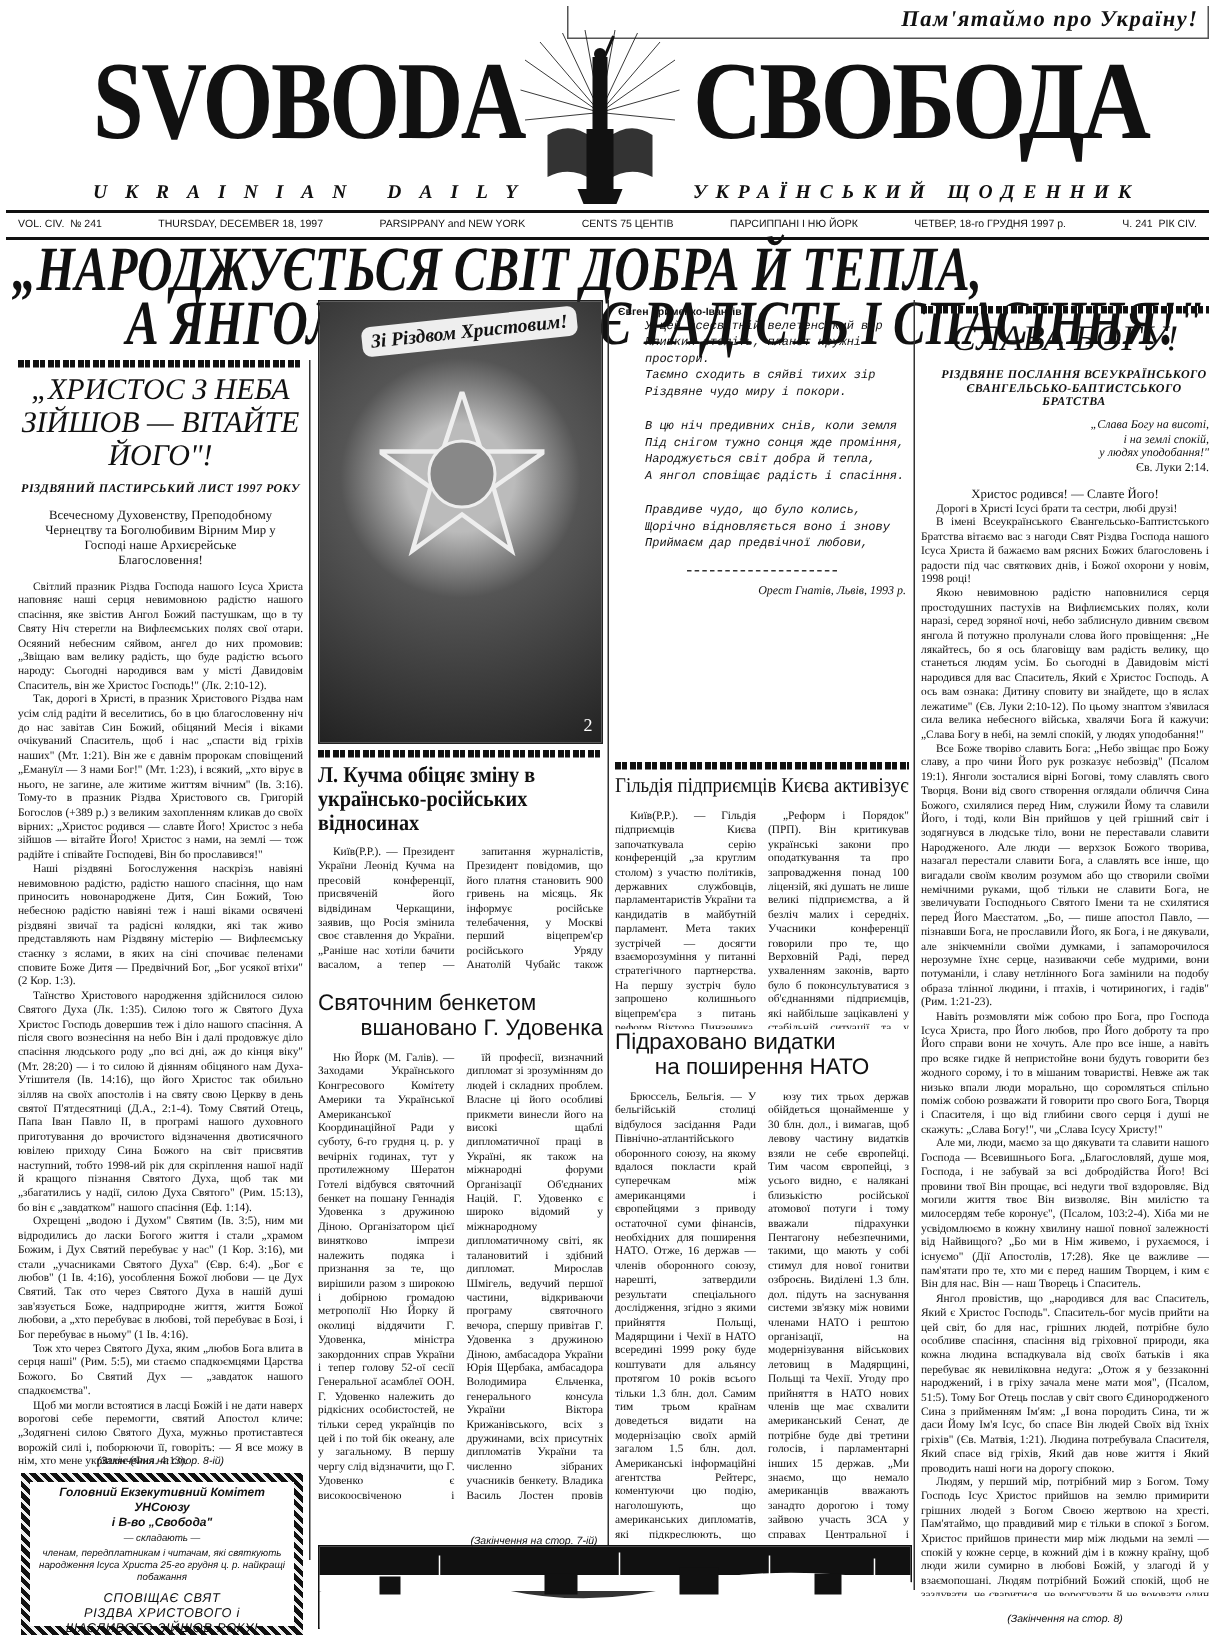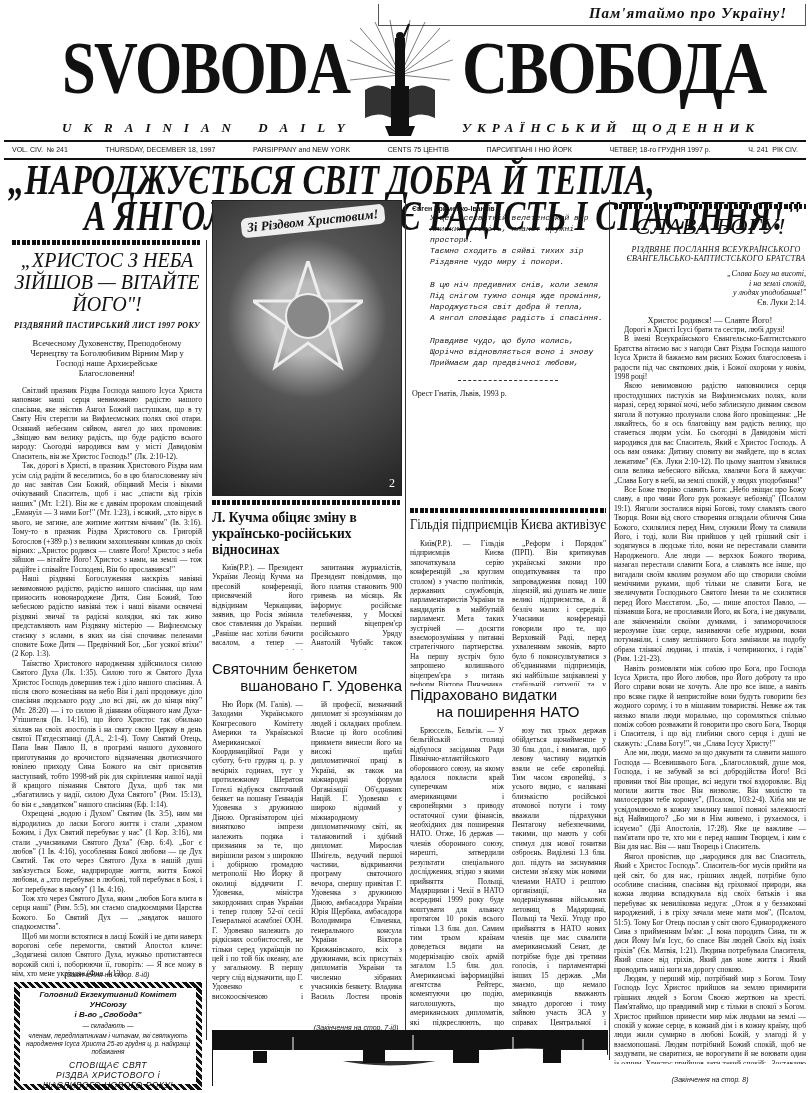--- a/index.html
+++ b/index.html
@@ -1,19 +1,19 @@
 <!DOCTYPE html>
 <html><head>
 <meta charset="utf-8">
 <style>
   * { box-sizing: border-box; margin: 0; padding: 0; }
   html, body { width: 810px; height: 1093px; background: #fff; overflow: hidden; }
   body { position: relative; font-family: "Liberation Serif", serif; color: #111; }
 
-  .tagline { position: absolute; left: 378px; top: 4px; width: 428px; height: 22px; border: 1px solid #555; border-top: none; text-align: right; padding-right: 18px; font-style: italic; font-weight: bold; font-size: 15px; letter-spacing: 1px; line-height: 18px; }
+  .tagline { position: absolute; left: 378px; top: 4px; width: 428px; height: 22px; border: 1px solid #555; border-top: none; text-align: right; padding-right: 6px; font-style: italic; font-weight: bold; font-size: 15px; letter-spacing: 1px; line-height: 18px; }
   .mast-left { position: absolute; left: 62px; top: 28px; font-family: "Liberation Serif", serif; font-weight: bold; font-size: 74px; letter-spacing: -2px; transform: scaleX(0.82); transform-origin: left top; line-height: 80px; }
   .mast-right { position: absolute; left: 462px; top: 28px; font-family: "Liberation Serif", serif; font-weight: bold; font-size: 74px; letter-spacing: -2px; transform: scaleX(0.86); transform-origin: left top; line-height: 80px; }
   .sub-left { position: absolute; left: 62px; top: 120px; font-style: italic; font-weight: bold; font-size: 13px; letter-spacing: 12px; }
   .sub-right { position: absolute; left: 462px; top: 120px; font-style: italic; font-weight: bold; font-size: 13px; letter-spacing: 6px; }
   .emblem { position: absolute; left: 345px; top: 20px; width: 110px; height: 120px; }
 
   .rule { position: absolute; left: 4px; width: 802px; background: #111; }
   .infobar { position: absolute; left: 4px; top: 143px; width: 802px; height: 14px; display: flex; justify-content: space-between; font-family: "Liberation Sans", sans-serif; font-size: 7px; line-height: 14px; padding: 0 8px; }
 
   .headline { position: absolute; left: 8px; font-style: italic; font-weight: bold; font-size: 42px; letter-spacing: 0px; line-height: 44px; transform: scaleX(0.78); transform-origin: left top; white-space: nowrap; }
@@ -32,21 +32,21 @@
   .greet-box { position: absolute; left: 14px; top: 982px; width: 188px; height: 108px; border: 6px solid #222; border-image: repeating-linear-gradient(45deg,#111 0 3px,#eee 3px 5px) 6; background: #fff; padding: 2px 0; font-family: "Liberation Sans", sans-serif; font-style: italic; text-align: center; }
   .greet-box .g1 { font-size: 8px; font-weight: bold; line-height: 10px; }
   .greet-box .g2 { font-size: 6.5px; line-height: 8px; margin-top: 2px; }
   .greet-box .g3 { font-size: 8.5px; line-height: 10px; margin-top: 4px; letter-spacing: 0.5px; }
 
   .illus { position: absolute; background: radial-gradient(circle at 50% 40%, #bbb 0 18%, #555 40%, #222 100%); border: 1px solid #222; }
   .poem-author { font-family: "Liberation Sans", sans-serif; font-weight: bold; font-size: 7px; }
   .poem-title { font-family: "Liberation Sans", sans-serif; font-style: italic; text-align: center; font-size: 17px; margin: 10px 0 14px; letter-spacing: 0.5px; }
   .poem { font-family: "Liberation Sans", sans-serif; font-style: italic; font-size: 8px; line-height: 11px; padding-left: 18px; }
   .poem .stanza { margin-bottom: 12px; font-family: Liberation Mono, monospace; }
-  .poem-credit { font-size: 8px; margin-top: 8px; }
+  .poem-credit { font-style: italic; font-size: 8px; margin-top: 8px; text-align: right; }
   .sep-dash { border-top: 1px dashed #333; width: 100px; margin: 10px auto 0; }
 
   .news-title { font-family: "Liberation Serif", serif; font-size: 15px; line-height: 16px; font-weight: bold; transform: scaleX(0.9); transform-origin: left; white-space: nowrap; }
   .news-title-sans { font-family: "Liberation Sans", sans-serif; font-size: 15px; line-height: 17px; }
   .two-col { display: flex; gap: 8px; margin-top: 6px; }
   .two-col .body-text { flex: 1; }
 
   .winter { position: absolute; left: 212px; top: 1030px; width: 396px; height: 56px; background: linear-gradient(#111 0 35%, #fff 35% 55%, #333 55% 100%); border: 1px solid #111; }
   .quote { text-align: right; font-style: italic; font-size: 8px; line-height: 9.5px; }
 </style>
@@ -117,21 +117,21 @@
 <div class="cont" style="position:absolute;left:12px;top:965px;width:190px;">(Закінчення на стор. 8-ій)</div>
 
 <div class="greet-box">
   <div class="g1">Головний Екзекутивний Комітет</div>
   <div class="g1">УНСоюзу</div>
   <div class="g1">і В-во „Свобода"</div>
   <div class="g2">— складають —</div>
   <div class="g2">членам, передплатникам і читачам, які святкують народження Ісуса Христа 25-го грудня ц. р. найкращі побажання</div>
   <div class="g3">СПОВІЩАЄ СВЯТ</div>
   <div class="g3" style="margin-top:0">РІЗДВА ХРИСТОВОГО і</div>
-  <div class="g3" style="margin-top:0">ЩАСЛИВОГО НОВОГО РОКУ!</div>
+  <div class="g3" style="margin-top:0">ЩАСЛИВОГО ЗІЙШОВ РОКУ!</div>
 </div>
 
 <div class="vline" style="left:206px;top:240px;height:800px;"></div>
 
 <div class="illus" style="left:212px;top:200px;width:190px;height:296px;">
   <div style="position:absolute;left:28px;top:10px;font-style:italic;font-weight:bold;font-size:13px;color:#fff;background:#eee;color:#111;padding:2px 6px;border-radius:6px;transform:rotate(-6deg);">Зі Різдвом Христовим!</div>
   <svg style="position:absolute;left:40px;top:60px;" width="110" height="110" viewBox="0 0 110 110">
     <polygon points="55,0 68,40 110,40 76,64 88,106 55,82 22,106 34,64 0,40 42,40" fill="none" stroke="#eee" stroke-width="3"></polygon>
     <circle cx="55" cy="55" r="22" fill="#888" stroke="#eee" stroke-width="2"></circle>
   </svg>
@@ -218,21 +218,21 @@
         <line x1="370" y1="28" x2="370" y2="8"></line>
       </g>
   </svg>
 </div>
 
 <div class="vline" style="left:609px;top:200px;height:860px;"></div>
 
 <div class="col" style="left:614px;top:204px;width:192px;height:860px;">
   <div class="ornament"></div>
   <div class="art-title" style="font-size:24px;">СЛАВА БОГУ!</div>
-  <div class="art-sub" style="font-weight:normal;margin-left:12px;">РІЗДВЯНЕ ПОСЛАННЯ ВСЕУКРАЇНСЬКОГО ЄВАНГЕЛЬСЬКО-БАПТИСТСЬКОГО БРАТСТВА</div>
+  <div class="art-sub" style="font-weight:bold;margin-left:12px;">РІЗДВЯНЕ ПОСЛАННЯ ВСЕУКРАЇНСЬКОГО ЄВАНГЕЛЬСЬКО-БАПТИСТСЬКОГО БРАТСТВА</div>
   <div class="quote">
     <div>„Слава Богу на висоті,</div>
     <div>і на землі спокій,</div>
     <div>у людях уподобання!"</div>
     <div style="font-style:normal;">Єв. Луки 2:14.</div>
   </div>
   <div class="salute" style="margin:8px 0 0;">Христос родився! — Славте Його!</div>
   <div class="body-text">
     <p>Дорогі в Христі Ісусі брати та сестри, любі друзі!</p>
     <p>В імені Всеукраїнського Євангельсько-Баптистського Братства вітаємо вас з нагоди Свят Різдва Господа нашого Ісуса Христа й бажаємо вам рясних Божих благословень і радости під час святкових днів, і Божої охорони у новім, 1998 році!</p>

